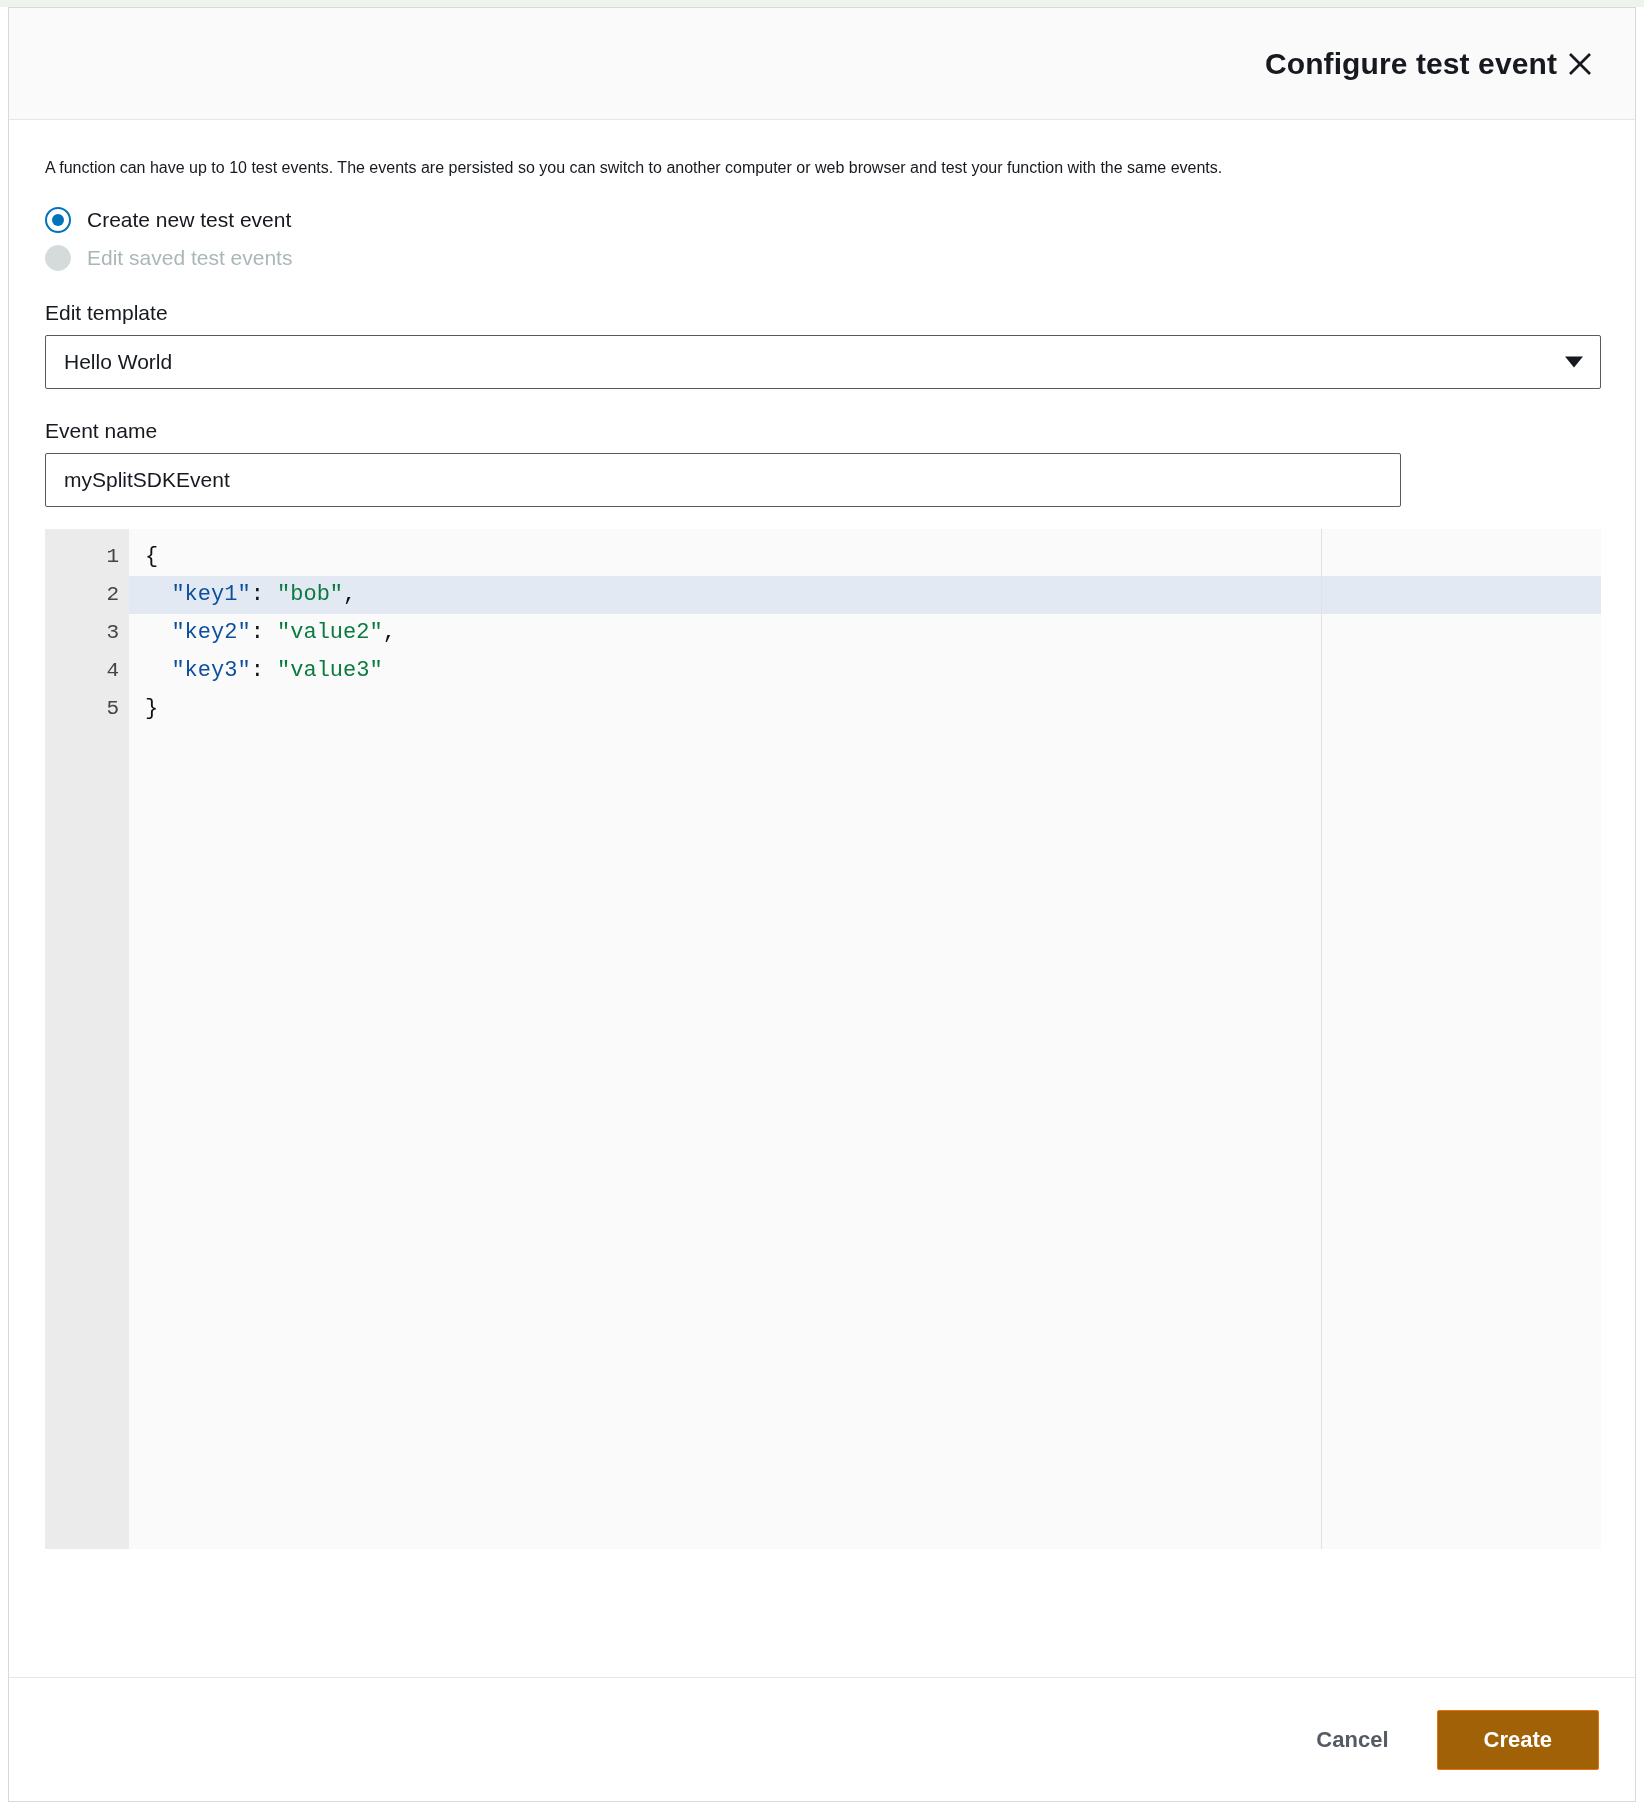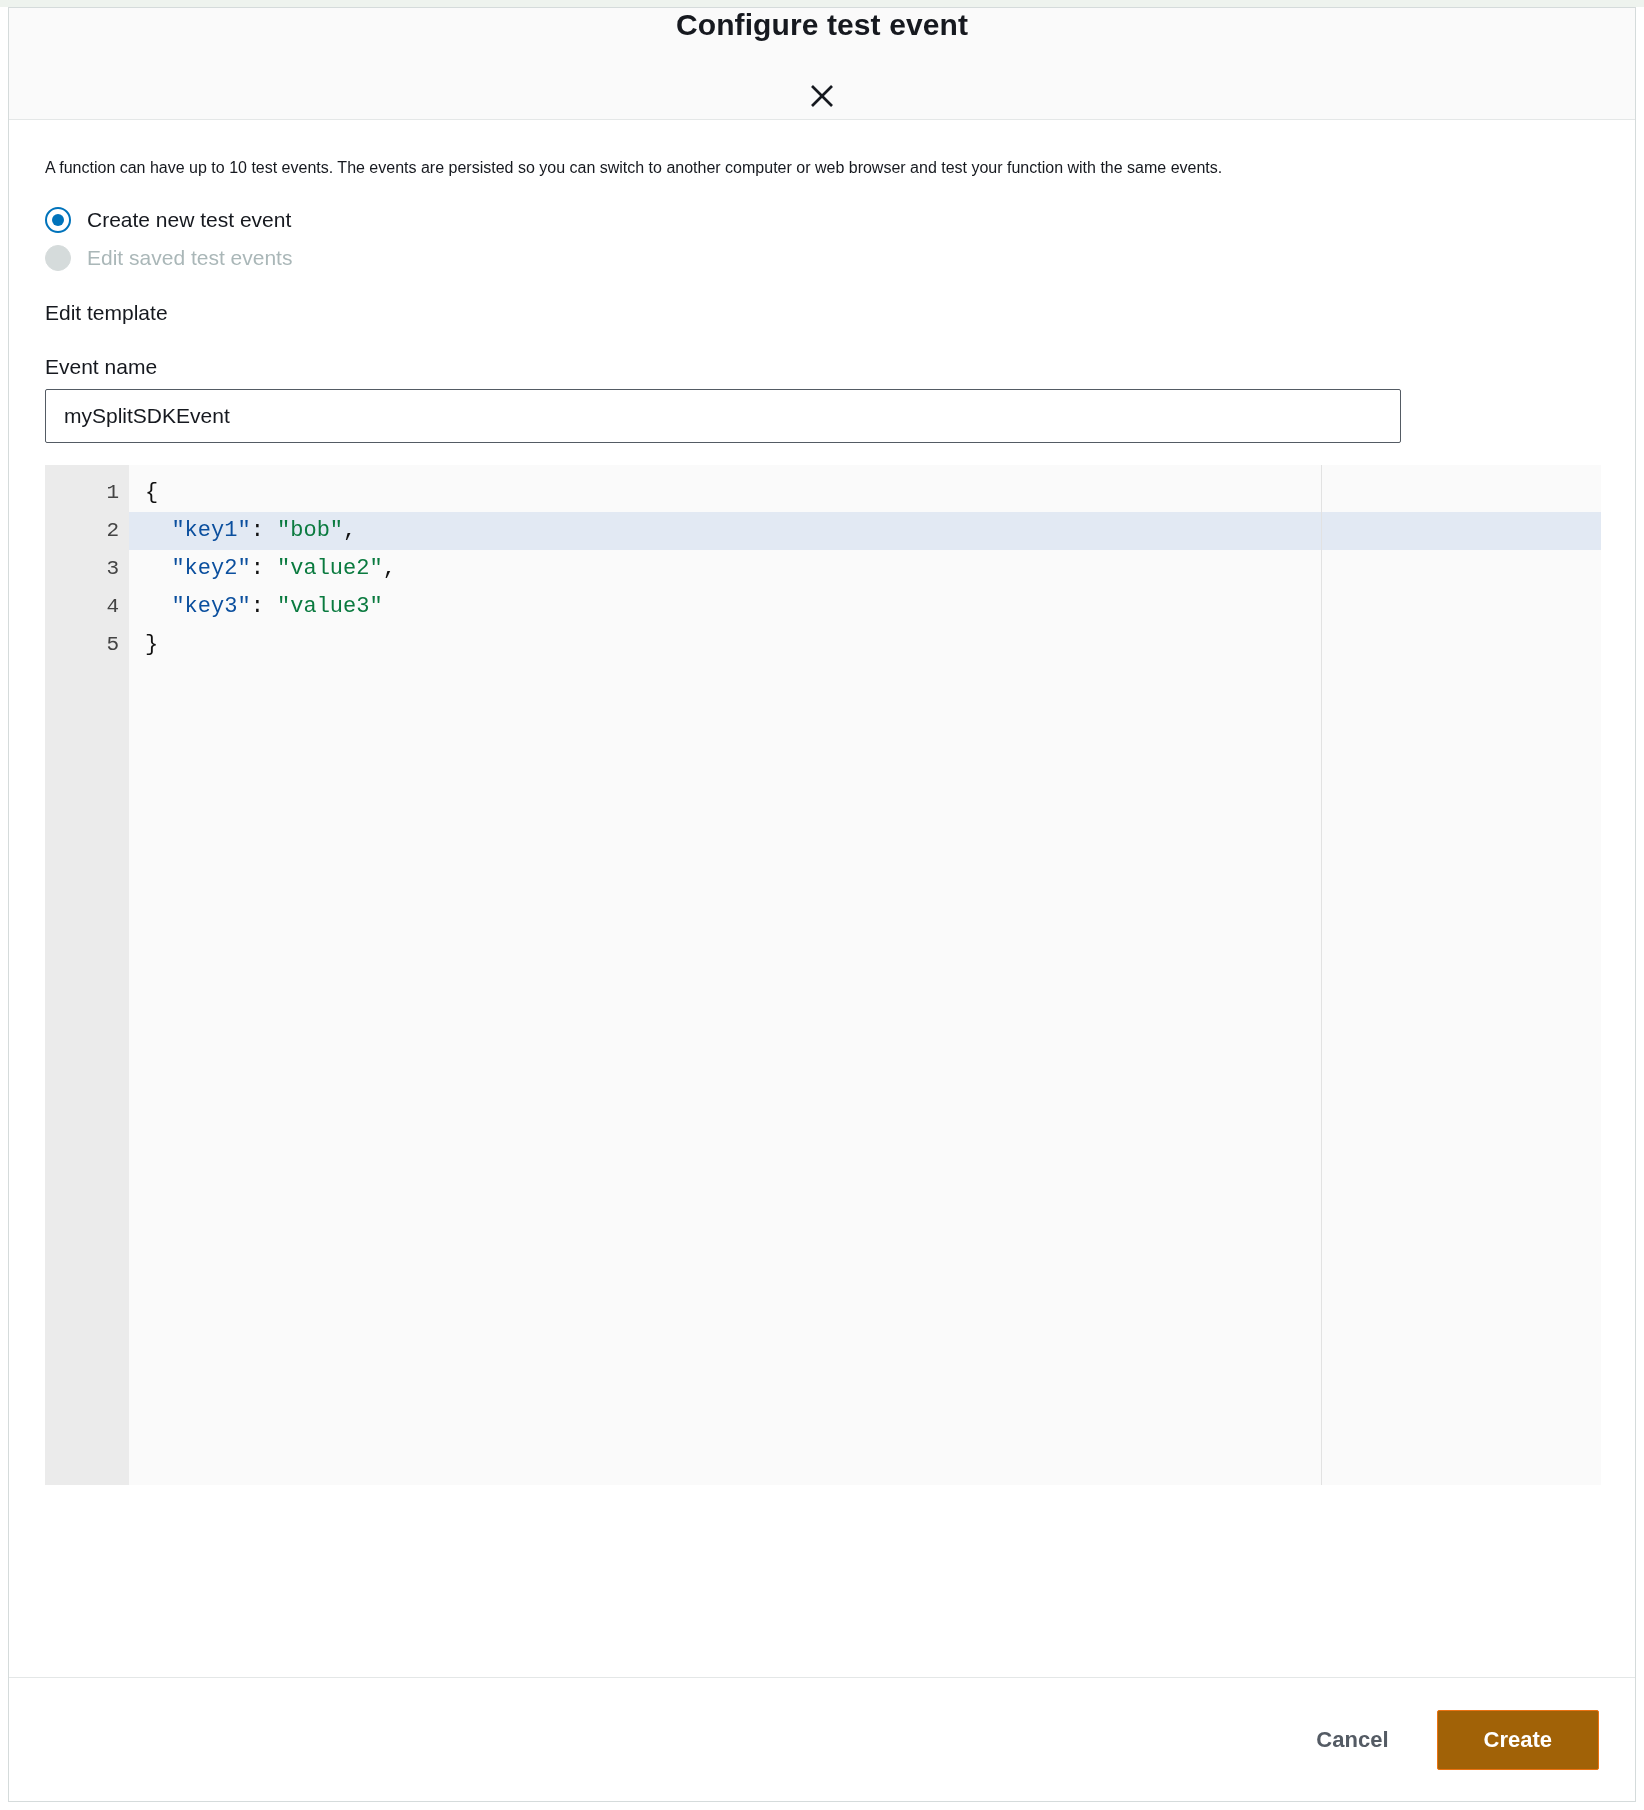--- a/index.html
+++ b/index.html
@@ -40,24 +40,23 @@
     display: flex;
     flex-direction: column;
   }
   .modal-header {
     height: 112px;
     min-height: 112px;
     background: #fafafa;
     border-bottom: 1px solid #e4e7e7;
     display: flex;
     align-items: center;
-    justify-content: space-between;
+    justify-content: flex-end;
     padding: 0 32px 0 32px;
     box-sizing: border-box;
-    flex-direction: column;
   }
   .modal-title {
     font-size: 30px;
     font-weight: bold;
     color: #16191f;
     letter-spacing: 0.1px;
   }
   .close-btn {
     width: 46px;
     height: 46px;
@@ -287,20 +286,24 @@
           </span>
         <span class="radio-label">Create new test event</span>
       </div>
 
       <div class="radio-row disabled">
         <span class="radio-outer disabled"></span>
         <span class="radio-label muted">Edit saved test events</span>
       </div>
 
       <div class="field-label">Edit template</div>
+      <div class="select-wrap">
+        <div class="select-box">Hello World</div>
+        <span class="select-caret"></span>
+      </div>
 
       <div class="field-label">Event name</div>
       <input class="text-input" type="text" value="mySplitSDKEvent" style="">
 
       <div class="editor">
         <div class="gutter">
           <div class="gutter-line">1</div>
           <div class="gutter-line">2</div>
           <div class="gutter-line">3</div>
           <div class="gutter-line">4</div>

